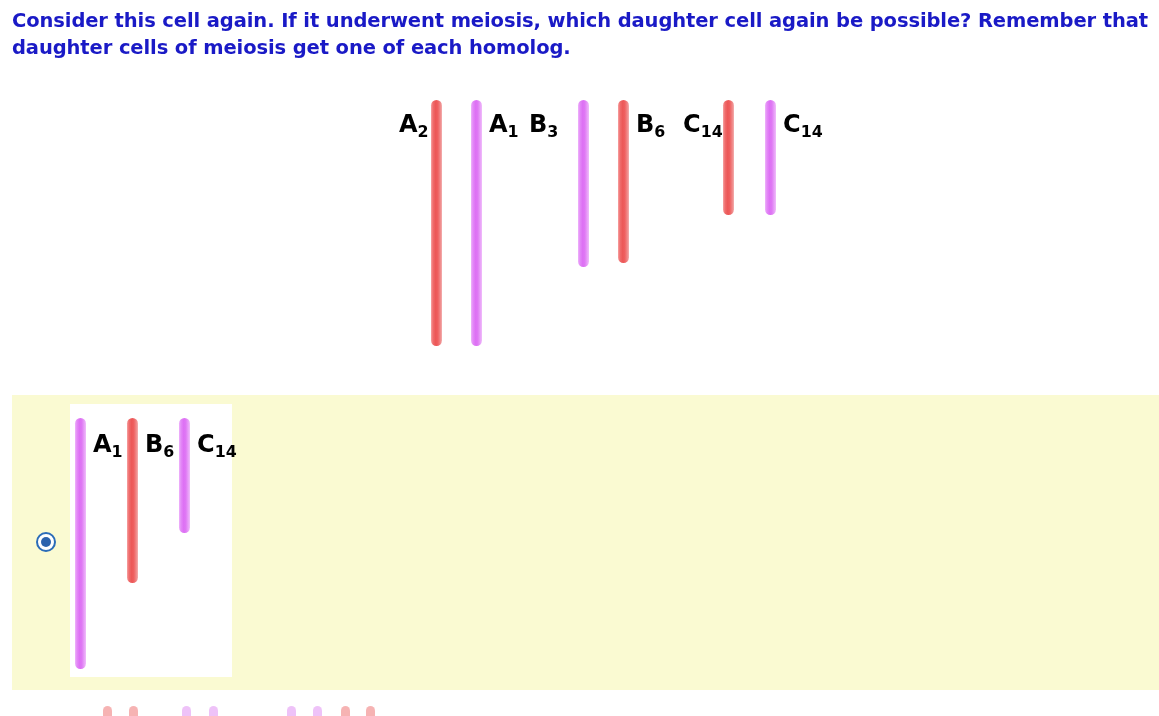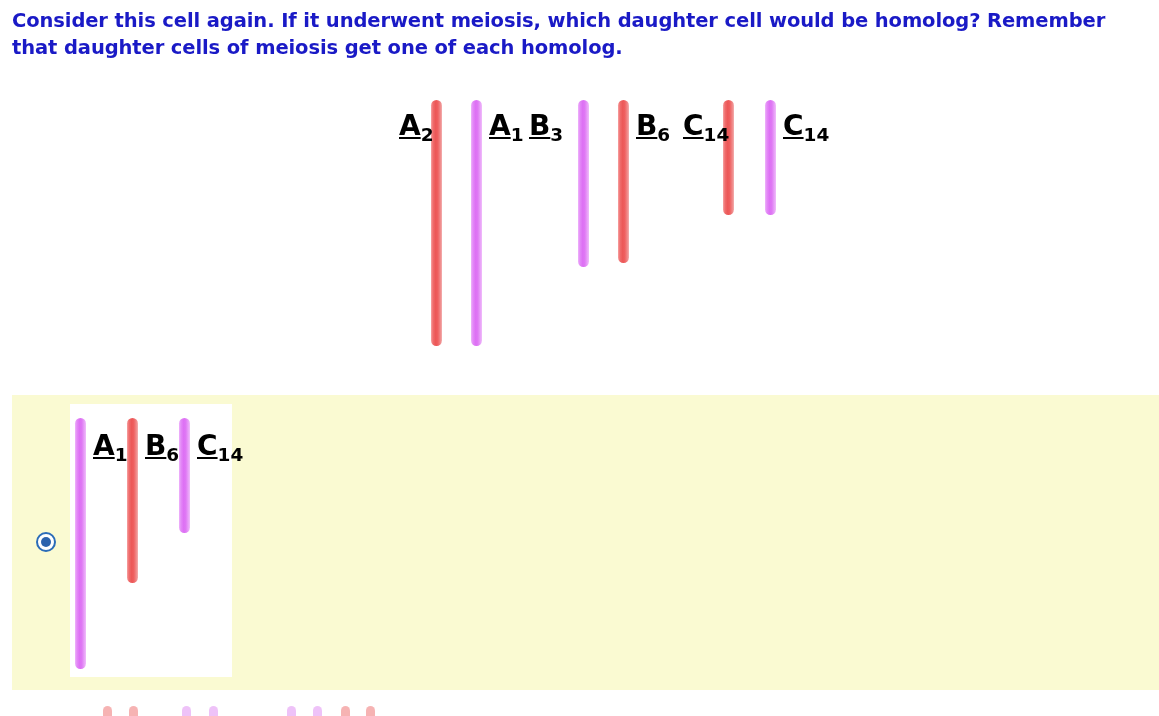--- a/index.html
+++ b/index.html
@@ -39,26 +39,25 @@
         #ef6060 62%, #f08c8c 86%, #f3b0b0 100%);
   }
   .chrom.purple {
     background: linear-gradient(to right,
         #eeb4fb 0%, #e389f7 18%, #dd70f4 42%,
         #df79f4 62%, #e9a4f8 86%, #f0bcfb 100%);
   }
 
   .chrom-label {
     position: absolute;
-    font-size: 28px;
+    font-size: 24px;
     font-weight: 600;
     color: #000000;
     white-space: nowrap;
     line-height: 1;
-    text-decoration: underline;
   }
   .chrom-label sub {
     font-size: 0.66em;
     font-weight: 600;
     vertical-align: baseline;
     position: relative;
     top: 0.3em;
   }
 
   
@@ -128,21 +127,21 @@
     height: 10px;
     border-radius: 5px 5px 0 0;
     opacity: 0.55;
   }
   .peek-chrom.red { background: #ef7474; }
   .peek-chrom.purple { background: #e08ff2; }
 </style>
 </head>
 <body>
 
-<div id="question-prompt">Consider this cell again. If it underwent meiosis, which daughter cell would be homolog? Remember that daughter cells of meiosis get one of each homolog.</div>
+<div id="question-prompt">Consider this cell again. If it underwent meiosis, which daughter cell again be possible? Remember that daughter cells of meiosis get one of each homolog.</div>
 
 <div id="parent-cell-figure">
     <div class="chrom red" style="left: 431px; top: 100px; width: 11px; height: 246px;"></div>
     <div class="chrom-label" style="left: 399px; top: 112px;"><span>A</span><sub>2</sub></div>
     <div class="chrom purple" style="left: 471px; top: 100px; width: 11px; height: 246px;"></div>
     <div class="chrom-label" style="left: 489px; top: 112px;"><span>A</span><sub>1</sub></div>
     <div class="chrom purple" style="left: 578px; top: 100px; width: 11px; height: 167px;"></div>
     <div class="chrom-label" style="left: 529px; top: 112px;"><span>B</span><sub>3</sub></div>
     <div class="chrom red" style="left: 618px; top: 100px; width: 11px; height: 163px;"></div>
     <div class="chrom-label" style="left: 636px; top: 112px;"><span>B</span><sub>6</sub></div>

